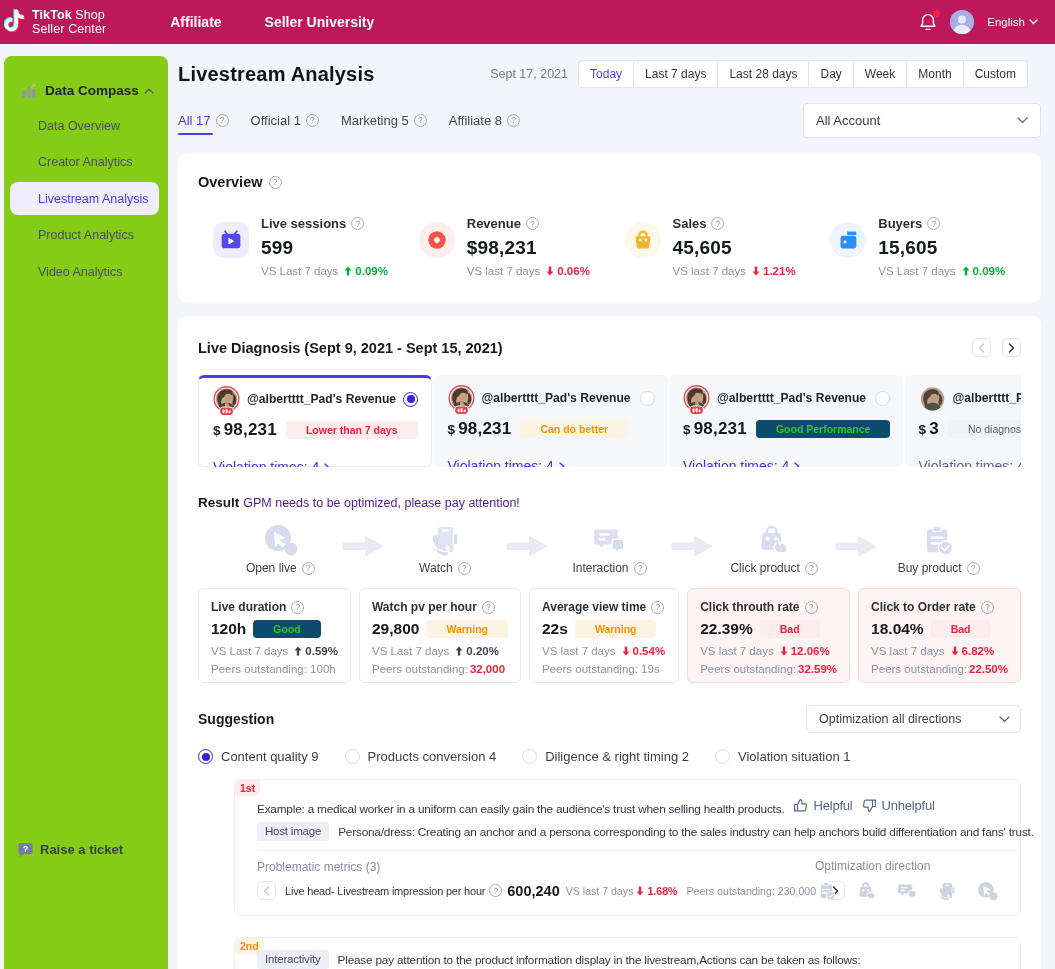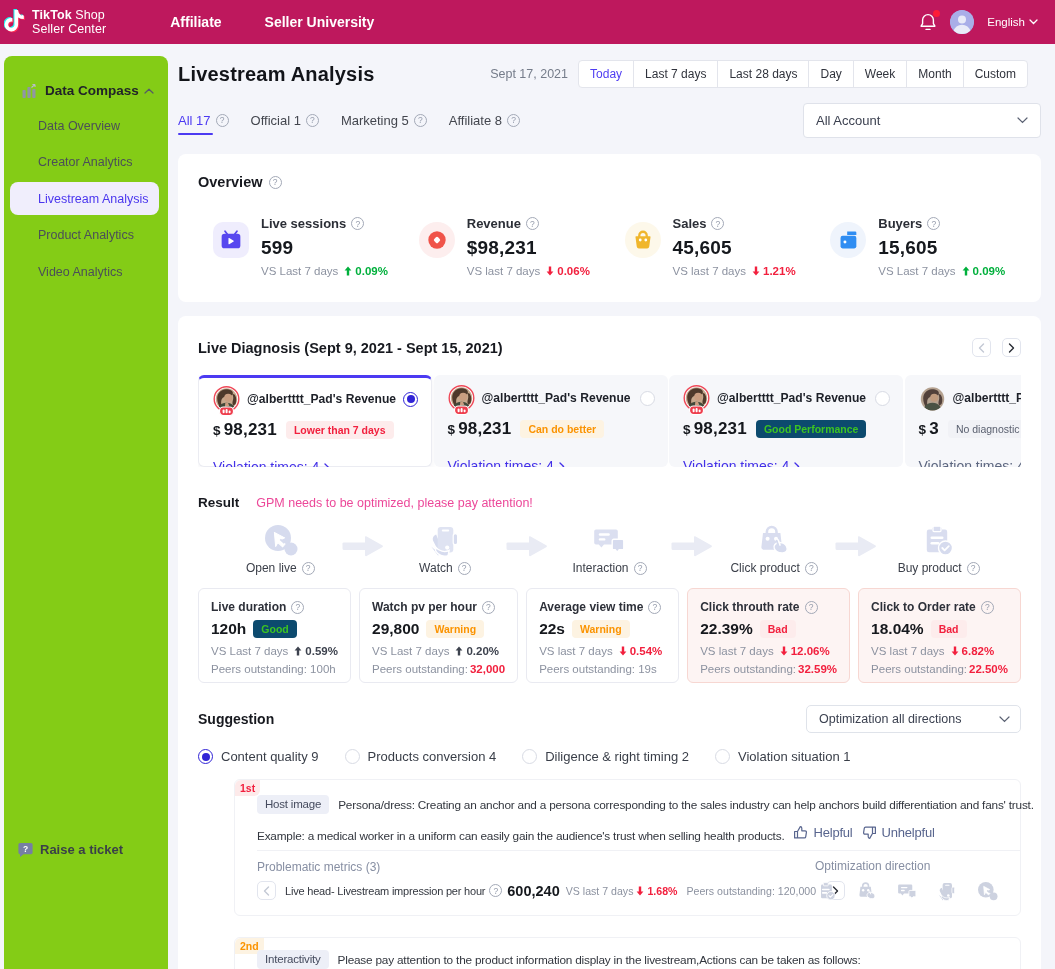--- a/index.html
+++ b/index.html
@@ -69,31 +69,31 @@
 .dcard-top { display:flex; align-items:center; height:26px; }
 .dcard-top .dav { margin-top:4px; flex:none; }
 .dcard-name { font-size:12.1px; font-weight:700; color:#1d2028; margin-left:7px; white-space:nowrap; overflow:hidden; flex:1; min-width:0; }
 .dcard-radio { margin-left:auto; flex:none; }
 .radio { width:15px; height:15px; border-radius:50%; border:1px solid #d8dbe4; background:#fff; }
 .radio.on { border:1.5px solid #3124d6; position:relative; }
 .radio.on:after { content:""; position:absolute; inset:2.5px; border-radius:50%; background:#3124d6; }
 .dcard-val { display:flex; align-items:center; margin-top:8px; gap:9px; }
 .dcard-amt { font-size:17px; font-weight:700; color:#15181d; letter-spacing:.2px; }
 .dcard-amt .cur { font-size:13.5px; margin-right:3px; font-weight:700; }
-.badge { font-size:10.5px; font-weight:700; padding:3px 8px; border-radius:4px; white-space:nowrap; }
+.badge { font-size:10.5px; font-weight:700; padding:3px 20px; border-radius:4px; white-space:nowrap; }
 .badge.bad { background:#fdecec; color:#f2203e; }
 .badge.warn { background:#fdf3e2; color:#fb9300; }
 .badge.good { background:#0c4a6e; color:#3cc421; }
 .badge.neutral { background:#f1f2f6; color:#5b6170; font-weight:400; }
 .dcard-viol { font-size:14px; color:#4330e8; margin-top:19px; display:flex; align-items:center; gap:5px; }
 .dcard-viol.muted { color:#5d6780; }
 
 .result-row { display:flex; align-items:center; margin-top:28px; }
 .result-label { font-size:13.5px; font-weight:700; color:#17191f; }
-.result-msg { font-size:12.5px; color:#ec4899; margin-left:17px; }
+.result-msg { font-size:12.5px; color:#4c1d95; margin-left:4px; }
 .funnel { display:flex; margin-top:12px; position:relative; height:57px; }
 .fstep { width:20%; display:flex; flex-direction:column; align-items:center; }
 .fstep-label { font-size:12px; color:#3c404a; margin-top:1px; display:flex; align-items:center; gap:5px; }
 .farrow { position:absolute; top:14px; }
 
 .mcards { display:flex; gap:8px; margin-top:9px; }
 .mcard { flex:1; border:1px solid #e9eaf1; border-radius:6px; background:#fff; padding:11px 12px; height:95px; }
 .mcard.alert { background:#fdf4f3; border-color:#f7d7d2; }
 .mcard-title { font-size:12px; font-weight:700; color:#2d3039; display:flex; align-items:center; gap:5px; white-space:nowrap; }
 .mcard-val { display:flex; align-items:flex-start; gap:7px; margin-top:6px; }
@@ -724,32 +724,32 @@
           </label>
       <label class="opt">
             <span class="radio"></span>
             <span>Violation situation 1</span>
           </label>
     </div>
 
     <div class="sug-box">
       <span class="rank-tag r1">1st</span>
       <div class="sug-body">
-        <div class="sug-line"><span class="cat-pill">Host image</span><span>Persona/dress: Creating an anchor and a persona corresponding to the sales industry can help anchors build differentiation and fans' trust.</span></div>
         <div class="sug-line"><span>Example: a medical worker in a uniform can easily gain the audience's trust when selling health products.</span><span class="fb-link">
                 <svg width="15" height="15" viewBox="0 0 15 15">
                   <path d="M4.5 6.5l2.8-4.9a1.6 1.6 0 0 1 1.5 1.6v2.6h3.3a1.3 1.3 0 0 1 1.3 1.5l-.7 4.5a1.3 1.3 0 0 1-1.3 1.1H4.5m0-6.4v6.4m0-6.4H1.6v6.4h2.9" stroke="#58658e" stroke-width="1.2" fill="none" stroke-linejoin="round"></path>
                 </svg>
                 <span>Helpful</span>
               </span><span class="fb-link">
                 <svg width="15" height="15" viewBox="0 0 15 15">
                   <path d="M10.5 8.5l-2.8 4.9a1.6 1.6 0 0 1-1.5-1.6v-2.6H2.9a1.3 1.3 0 0 1-1.3-1.5l.7-4.5a1.3 1.3 0 0 1 1.3-1.1h6.9m0 6.4V2.1m0 6.4h2.9V2.1h-2.9" stroke="#58658e" stroke-width="1.2" fill="none" stroke-linejoin="round"></path>
                 </svg>
                 <span>Unhelpful</span>
               </span></div>
+        <div class="sug-line"><span class="cat-pill">Host image</span><span>Persona/dress: Creating an anchor and a persona corresponding to the sales industry can help anchors build differentiation and fans' trust.</span></div>
       </div>
       <div class="sug-divider"></div>
       <div style="position:relative">
         <div>
           <div class="prob-label">Problematic metrics (3)</div>
           <div class="prob-row">
             <button class="step-btn" style="margin-left:0">
                   <svg width="7" height="10" viewBox="0 0 7 10">
                     <path d="M5.5 1L1.5 5l4 4" stroke="#c3c8d4" stroke-width="1.4" fill="none" stroke-linecap="round" stroke-linejoin="round"></path>
                   </svg>
@@ -758,21 +758,21 @@
             <span class="qmark">?</span>
             <span class="prob-val">600,240</span>
             <span class="prob-vs">
                   <span>VS last 7 days</span>
               <span class="chg down">
                     <svg width="8" height="10" viewBox="0 0 8 10">
                       <path d="M4 9.6l3.4-4H5.2v-5H2.8v5H0.6z" fill="#f2203e"></path>
                     </svg>
                     <span>1.68%</span>
                   </span>
-              <span style="margin-left:6px">Peers outstanding: 120,000</span>
+              <span style="margin-left:6px">Peers outstanding: 230,000</span>
             </span>
             <button class="step-btn">
                   <svg width="7" height="10" viewBox="0 0 7 10">
                     <path d="M1.5 1l4 4-4 4" stroke="#272b33" stroke-width="1.4" fill="none" stroke-linecap="round" stroke-linejoin="round"></path>
                   </svg>
                 </button>
           </div>
         </div>
         <div class="opt-dir">
           <div class="opt-dir-label">Optimization direction</div>

